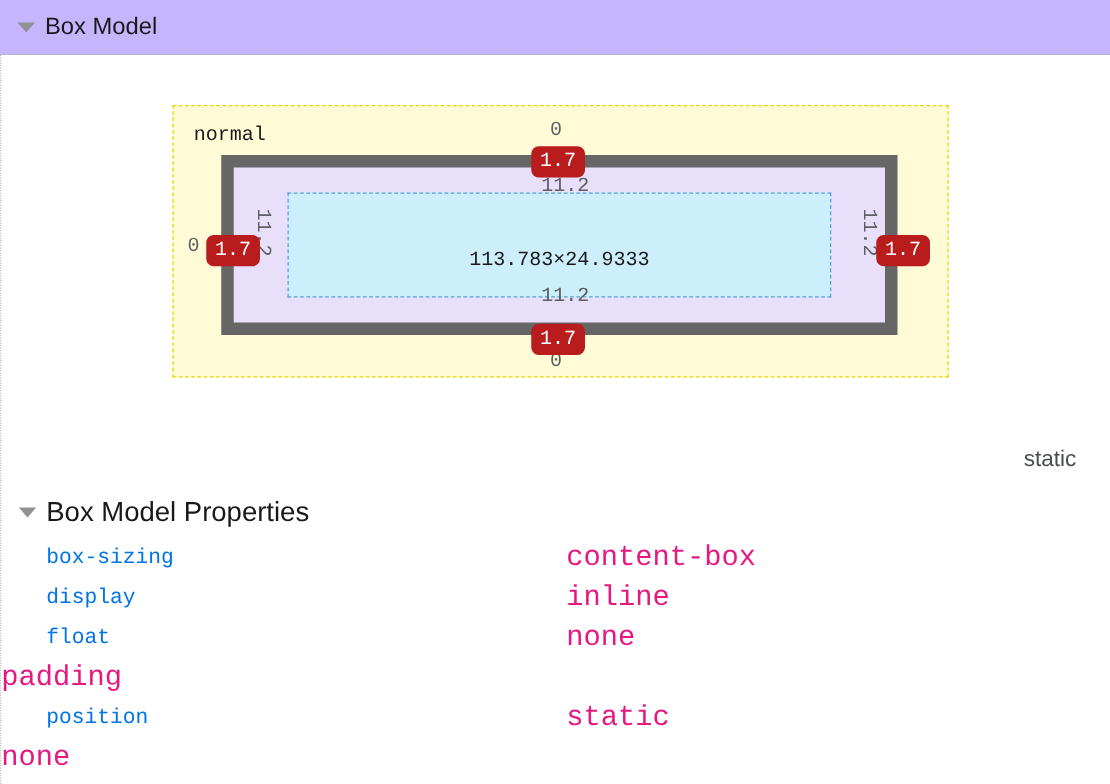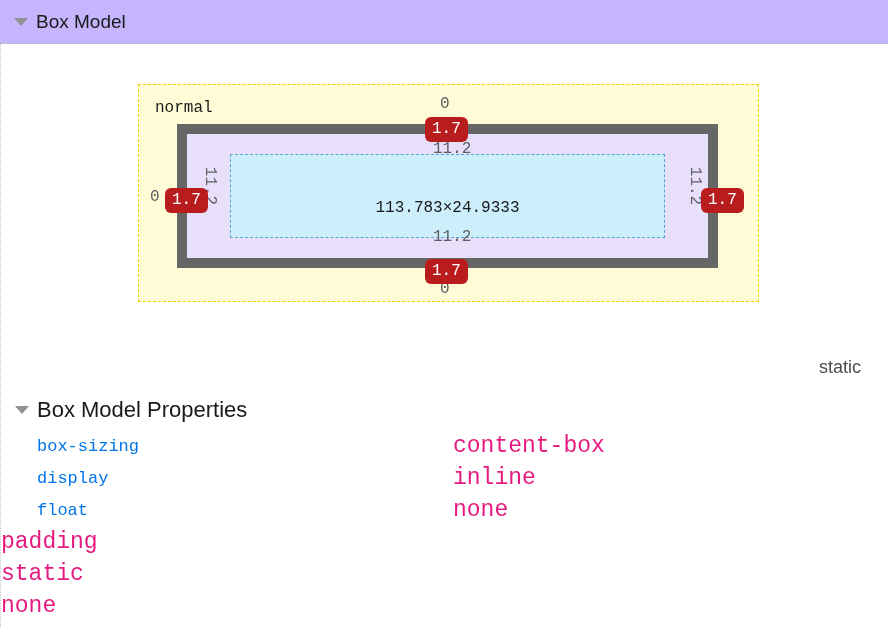--- a/index.html
+++ b/index.html
@@ -266,20 +266,21 @@
     <div class="prop-row">
       <span class="prop-name">float</span>
       <span class="prop-value">none</span>
     </div>
 
     <div class="prop-row">
       <span class="prop-value">padding</span>
     </div>
 
     <div class="prop-row">
+      <span class="prop-name">position</span>
       <span class="prop-value">static</span>
     </div>
 
     <div class="prop-row">
       <span class="prop-value">none</span>
     </div>
 
   </div>
 </div>
 

